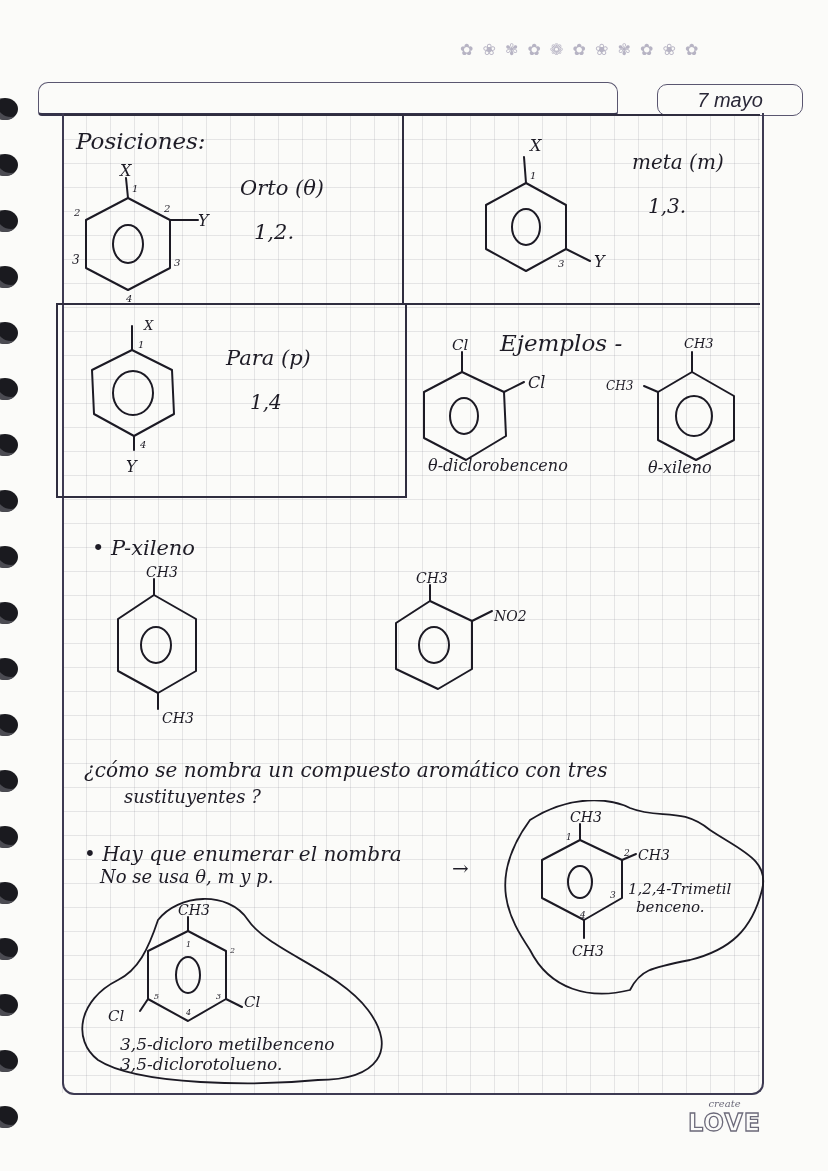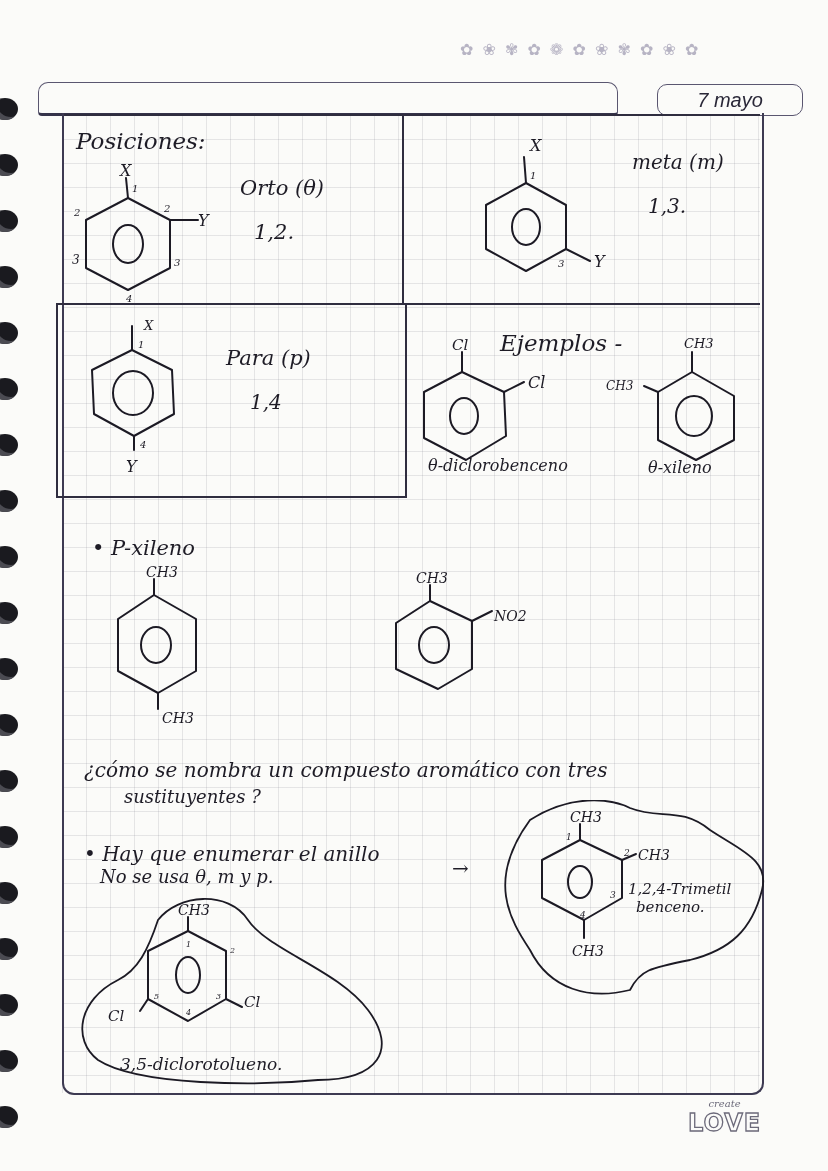--- a/index.html
+++ b/index.html
@@ -193,21 +193,21 @@
     <ellipse cx="54" cy="80" rx="15" ry="18"></ellipse>
     <line x1="50" y1="36" x2="50" y2="20"></line>
     <line x1="92" y1="56" x2="112" y2="46"></line>
     <text x="36" y="18" font-size="14">CH3</text>
     <text x="114" y="56" font-size="14">NO2</text>
   </svg>
 
   <div class="hand" style="left:84px; top:758px; font-size:20px;">¿cómo se nombra un compuesto aromático con tres</div>
   <div class="hand" style="left:100px; top:786px; font-size:18px;margin-left:24px;">sustituyentes ?</div>
 
-  <div class="hand" style="left:84px; top:842px; font-size:20px;">• Hay que enumerar el anillo</div>
+  <div class="hand" style="left:84px; top:842px; font-size:20px;">• Hay que enumerar el nombra</div>
   <div class="hand" style="left:100px; top:866px; font-size:18px;">No se usa θ, m y p.</div>
   <div class="hand" style="left:452px; top:856px; font-size:20px;">→</div>
 
   <div class="blob" style="position:absolute; left:490px; top:800px;">
     <svg width="290" height="200">
         <path d="M40,20 C80,-6 120,-2 140,8 C170,20 190,6 220,30 C250,50 280,60 272,90 C262,130 240,150 200,160 C160,168 150,170 140,190 C100,200 60,190 40,150 C20,120 -4,80 40,20 Z"></path>
       </svg>
   </div>
   <svg class="chem" style="left:530px; top:810px;" width="250" height="160">
     <polygon points="50,30 92,50 92,88 54,110 12,88 12,50"></polygon>
@@ -239,19 +239,20 @@
     <line x1="18" y1="104" x2="10" y2="116"></line>
     <text x="48" y="20" font-size="14">CH3</text>
     <text x="114" y="112" font-size="15">Cl</text>
     <text x="-22" y="126" font-size="15">Cl</text>
     <text x="56" y="52" font-size="8">1</text>
     <text x="100" y="58" font-size="8">2</text>
     <text x="86" y="104" font-size="8">3</text>
     <text x="56" y="120" font-size="8">4</text>
     <text x="24" y="104" font-size="8">5</text>
   </svg>
+  <div class="hand" style="left:120px; top:1034px; font-size:17px;">3,5-dicloro metilbenceno</div>
   <div class="hand" style="left:120px; top:1054px; font-size:17px;">3,5-diclorotolueno.</div>
 
   <div class="logo">
     <div class="small">create</div>
     <div class="big">LOVE</div>
   </div>
 </div>
 
 </body></html>

